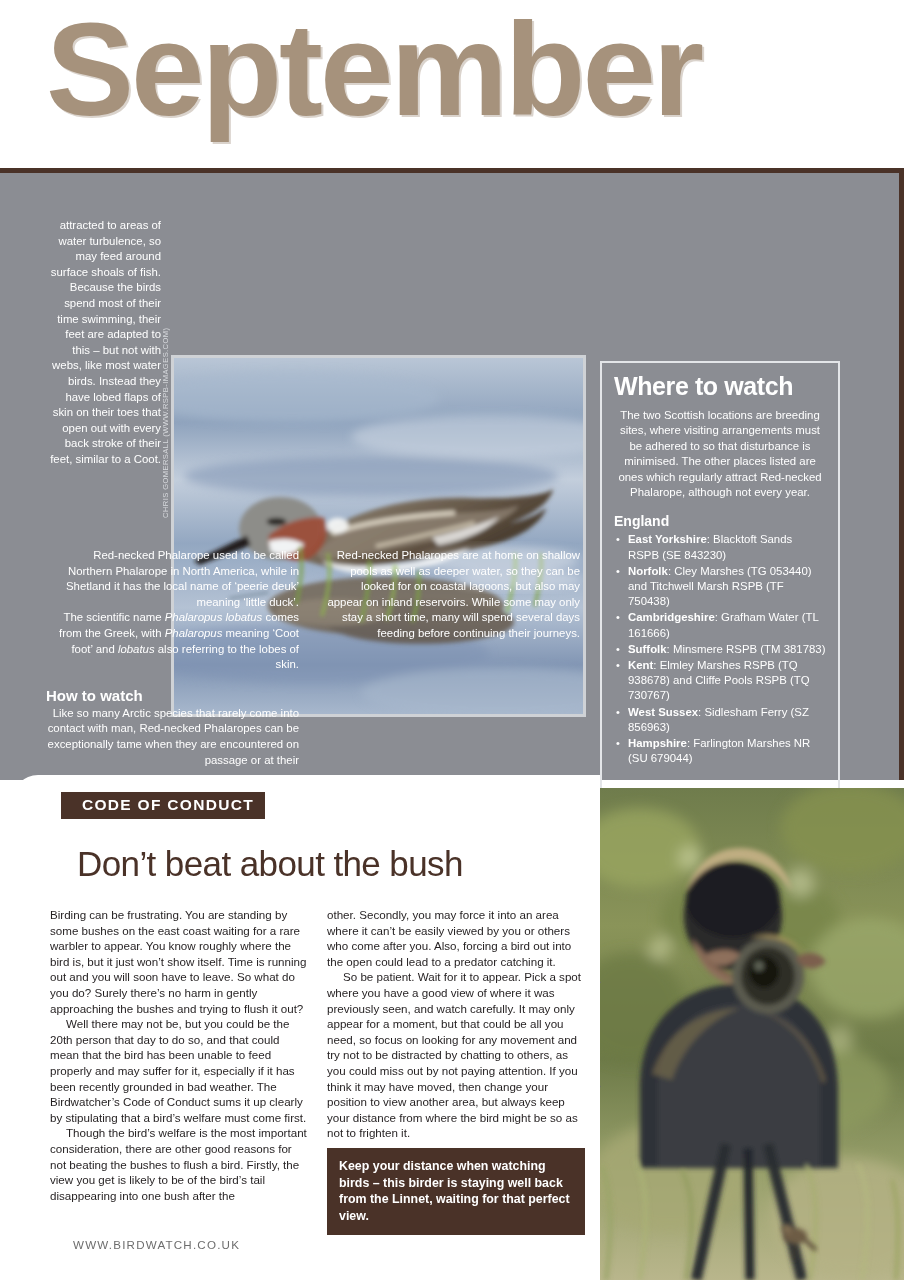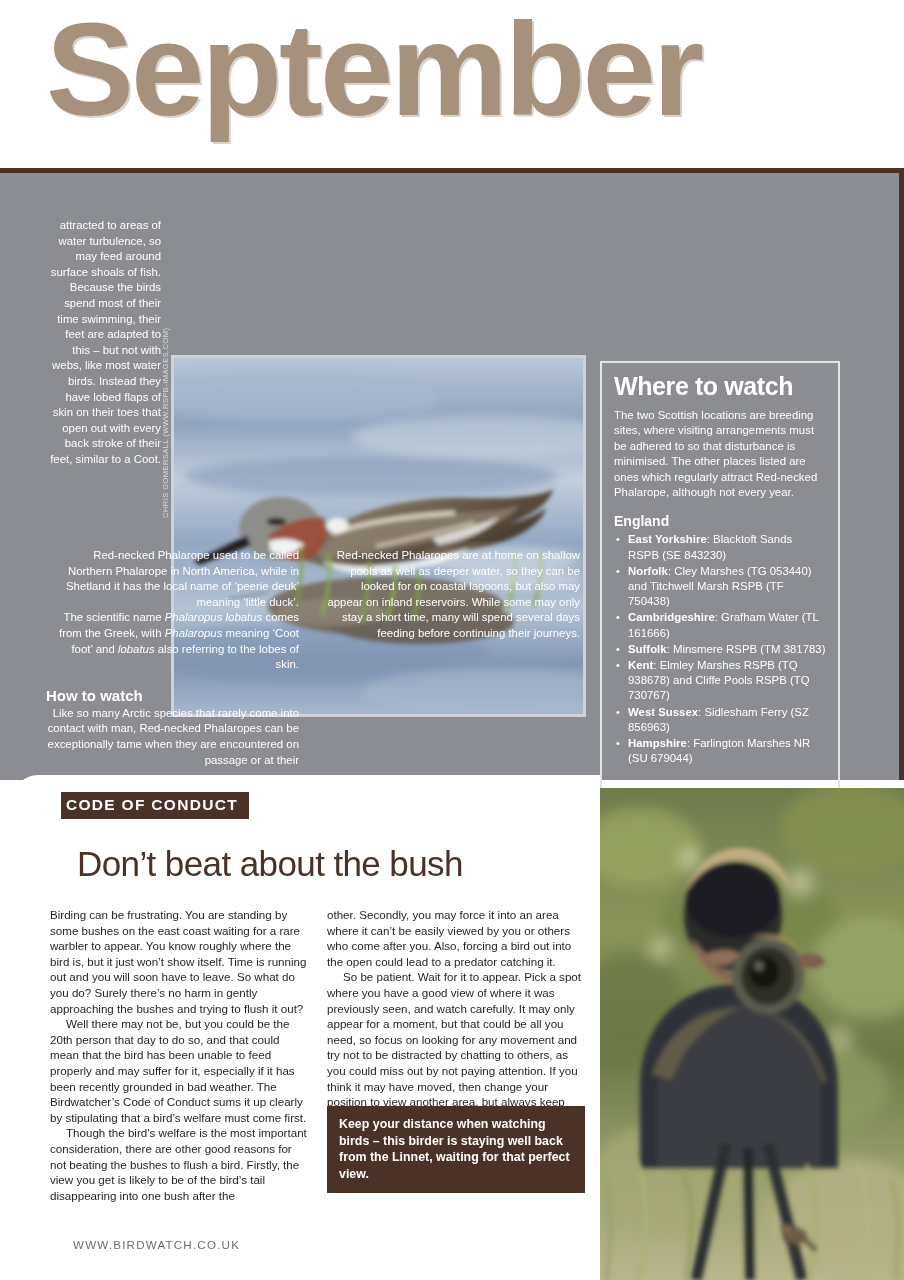--- a/index.html
+++ b/index.html
@@ -82,21 +82,21 @@
   
   .wtw{
     position:absolute;left:600px;top:188px;width:240px;height:573px;
     border:2px solid #e3e5e8;box-sizing:border-box;
     padding:8px 12px 0 12px;color:#ffffff;
   }
   .wtw h2{
     margin:2px 0 8px 0;font-size:25px;line-height:27px;font-weight:bold;
     letter-spacing:-.4px;
   }
-  .wtw .intro{font-size:11.4px;line-height:15.4px;margin:0 0 13px 0;}
+  .wtw .intro{font-size:11.4px;line-height:15.4px;margin:0 0 13px 0;text-align:center;}
   .wtw h3{margin:0 0 2px 0;font-size:14px;line-height:17px;font-weight:bold;}
   .wtw ul{margin:0 0 12px 0;padding:0 0 0 13px;list-style:none;}
   .wtw li{
     font-size:11.4px;line-height:15.2px;position:relative;margin:0 0 1px 0;
     padding-left:1px;
   }
   .wtw li:before{
     content:"\2022";position:absolute;left:-11px;top:0;font-size:11px;
   }
   .wtw li b{font-weight:bold;}
@@ -105,40 +105,40 @@
   .conduct{
     position:absolute;left:12px;top:775px;width:892px;height:505px;
     background:#ffffff;
     border-top-left-radius:26px;
     box-sizing:border-box;
   }
   .tag{
     position:absolute;left:49px;top:17px;
     background:#4a3228;color:#ffffff;
     font-size:15.5px;font-weight:bold;letter-spacing:1.3px;
-    padding:4px 11px 5px 5px;
+    padding:4px 11px 5px 21px;
   }
   .conduct h1{
     position:absolute;left:50px;top:54px;margin:15px;
     font-size:35px;line-height:40px;font-weight:normal;color:#4a3228;
     letter-spacing:-.6px;
   }
   .cc-col1{
     position:absolute;left:50px;top:132px;width:258px;
     font-size:11.6px;line-height:15.6px;color:#231f20;
   }
   .cc-col2{
     position:absolute;left:327px;top:132px;width:258px;
     font-size:11.6px;line-height:15.6px;color:#231f20;
   }
   .cc-col1 p,.cc-col2 p{margin:0;}
   .cc-col1 p + p,.cc-col2 p + p{text-indent:16px;}
 
   .caption{
-    position:absolute;left:327px;top:1106px;width:258px;
+    position:absolute;left:327px;top:1148px;width:258px;
     background:#4a3228;color:#ffffff;
     font-size:12.4px;line-height:16.6px;font-weight:bold;
     padding:10px 12px 11px 12px;box-sizing:border-box;
   }
 
   .footer{
     position:absolute;left:73px;top:1238px;
     font-size:11.6px;letter-spacing:1.2px;color:#6d6d6d;
   }
 

